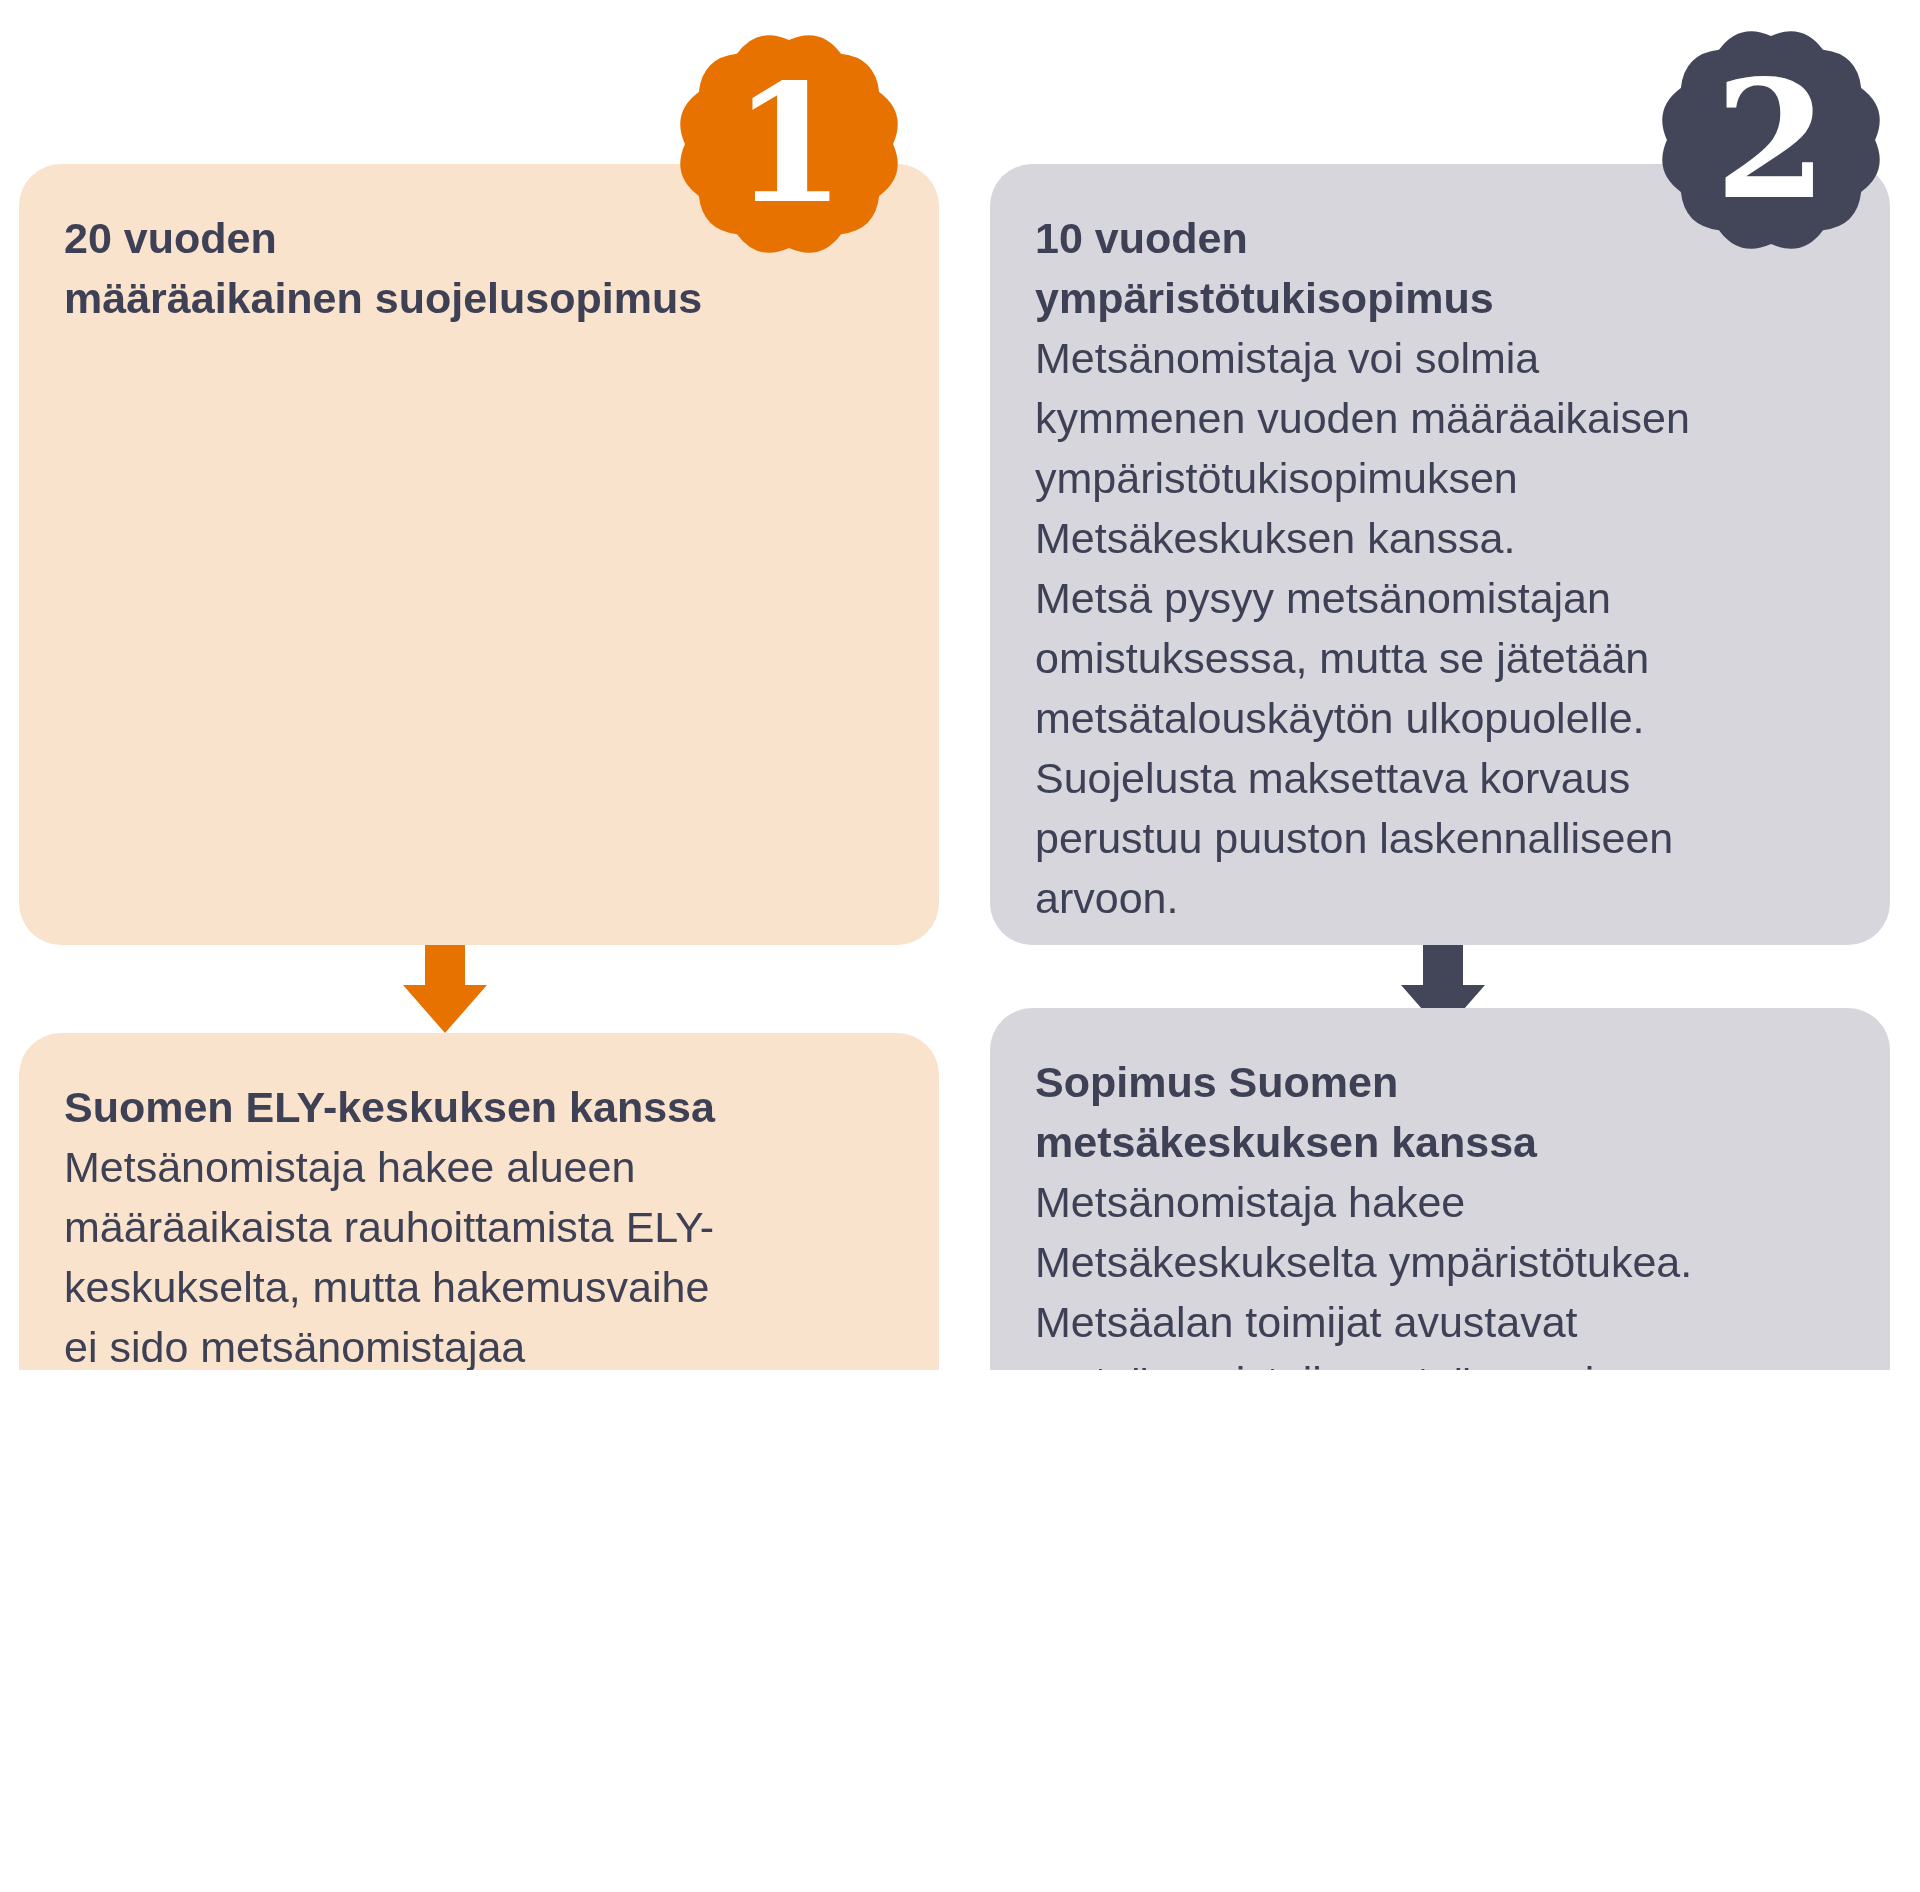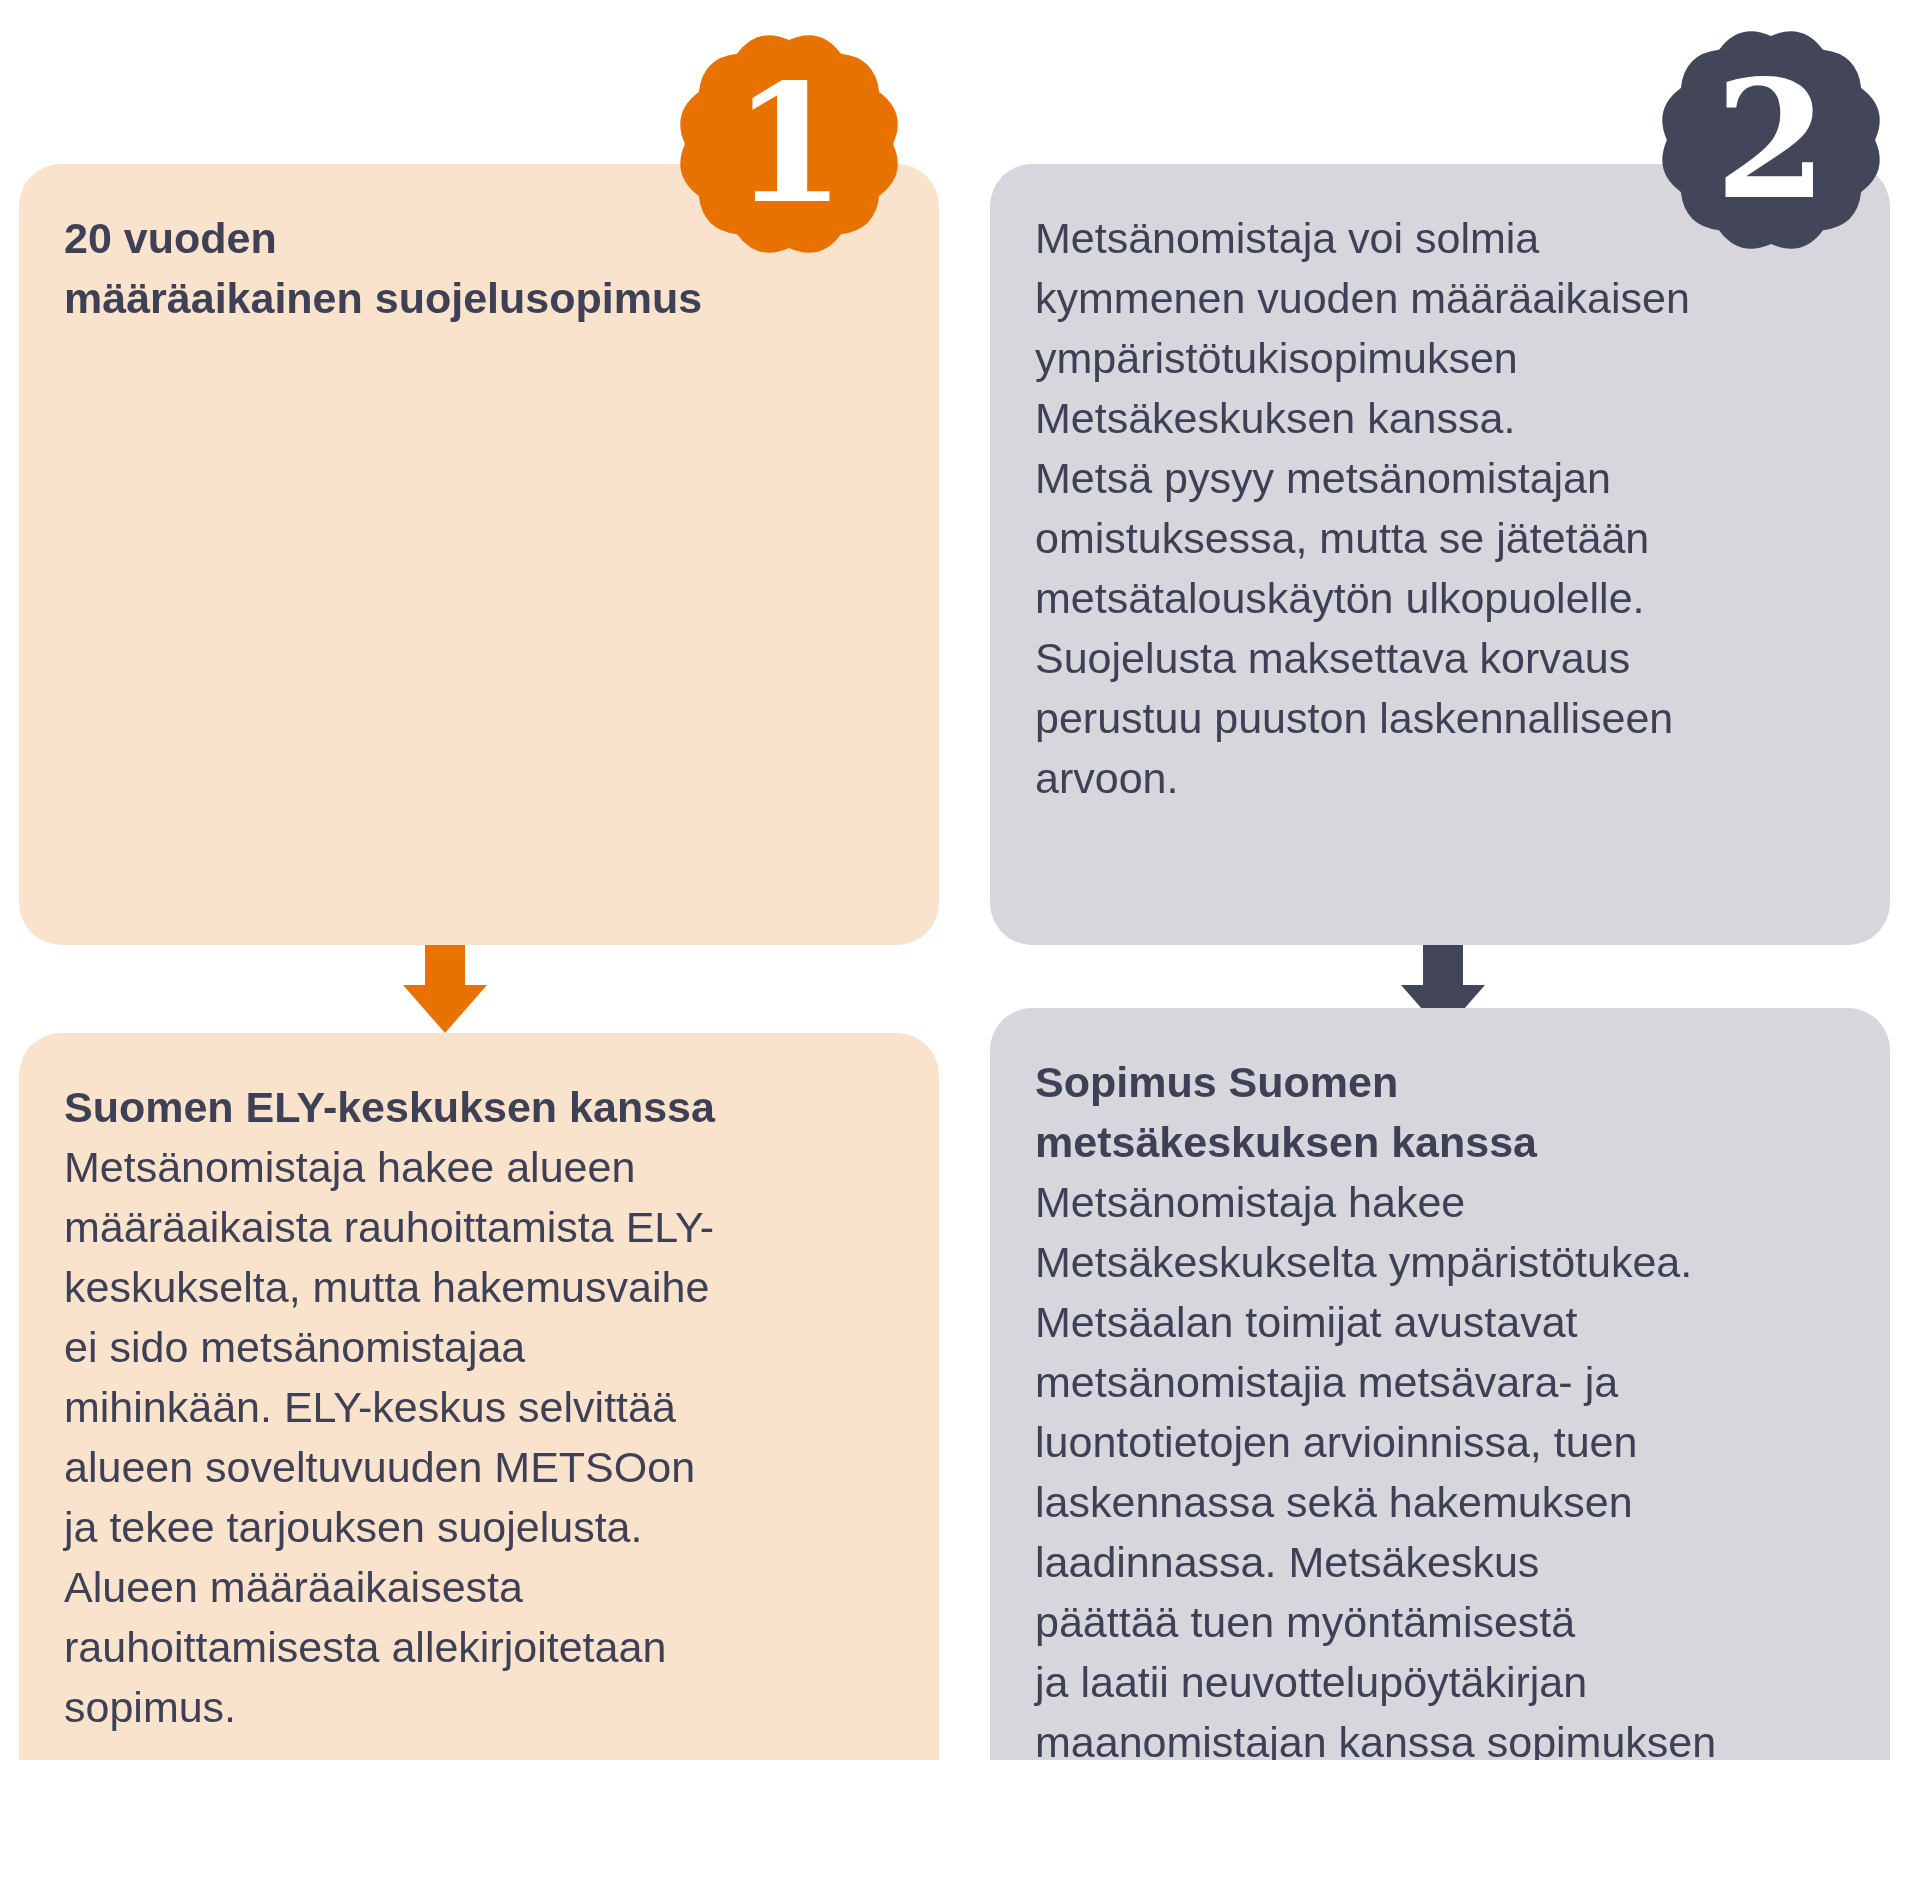--- a/index.html
+++ b/index.html
@@ -6,21 +6,21 @@
     --orange:#E87200;
     --navy:#434659;
     --peach:#FAE3CC;
     --gray:#D7D6DD;
     --text:#3E4155;
     --number:#FFFFFF;
   }
   html,body{margin:0;padding:0;background:#ffffff;}
   .stage{
     position:relative;
-    width:1920px;height:1760px;
+    width:1920px;height:1370px;
     background:#ffffff;
     overflow:hidden;
     font-family:"Liberation Sans",sans-serif;
     color:var(--text);
   }
   .box{
     position:absolute;
     border-radius:42px;
     padding:44px 45px;
     box-sizing:border-box;
@@ -76,20 +76,22 @@
 <body>
 
 <div class="stage">
 
   <div class="box peach" id="box1">
     <h2 class="title">20 vuoden
 määräaikainen suojelusopimus</h2>
   </div>
 
   <div class="box grey" id="box2">
+    <h2 class="title">10 vuoden
+ympäristötukisopimus</h2>
     <p class="body">Metsänomistaja voi solmia
 kymmenen vuoden määräaikaisen
 ympäristötukisopimuksen
 Metsäkeskuksen kanssa.
 Metsä pysyy metsänomistajan
 omistuksessa, mutta se jätetään
 metsätalouskäytön ulkopuolelle.
 Suojelusta maksettava korvaus
 perustuu puuston laskennalliseen
 arvoon.</p>

